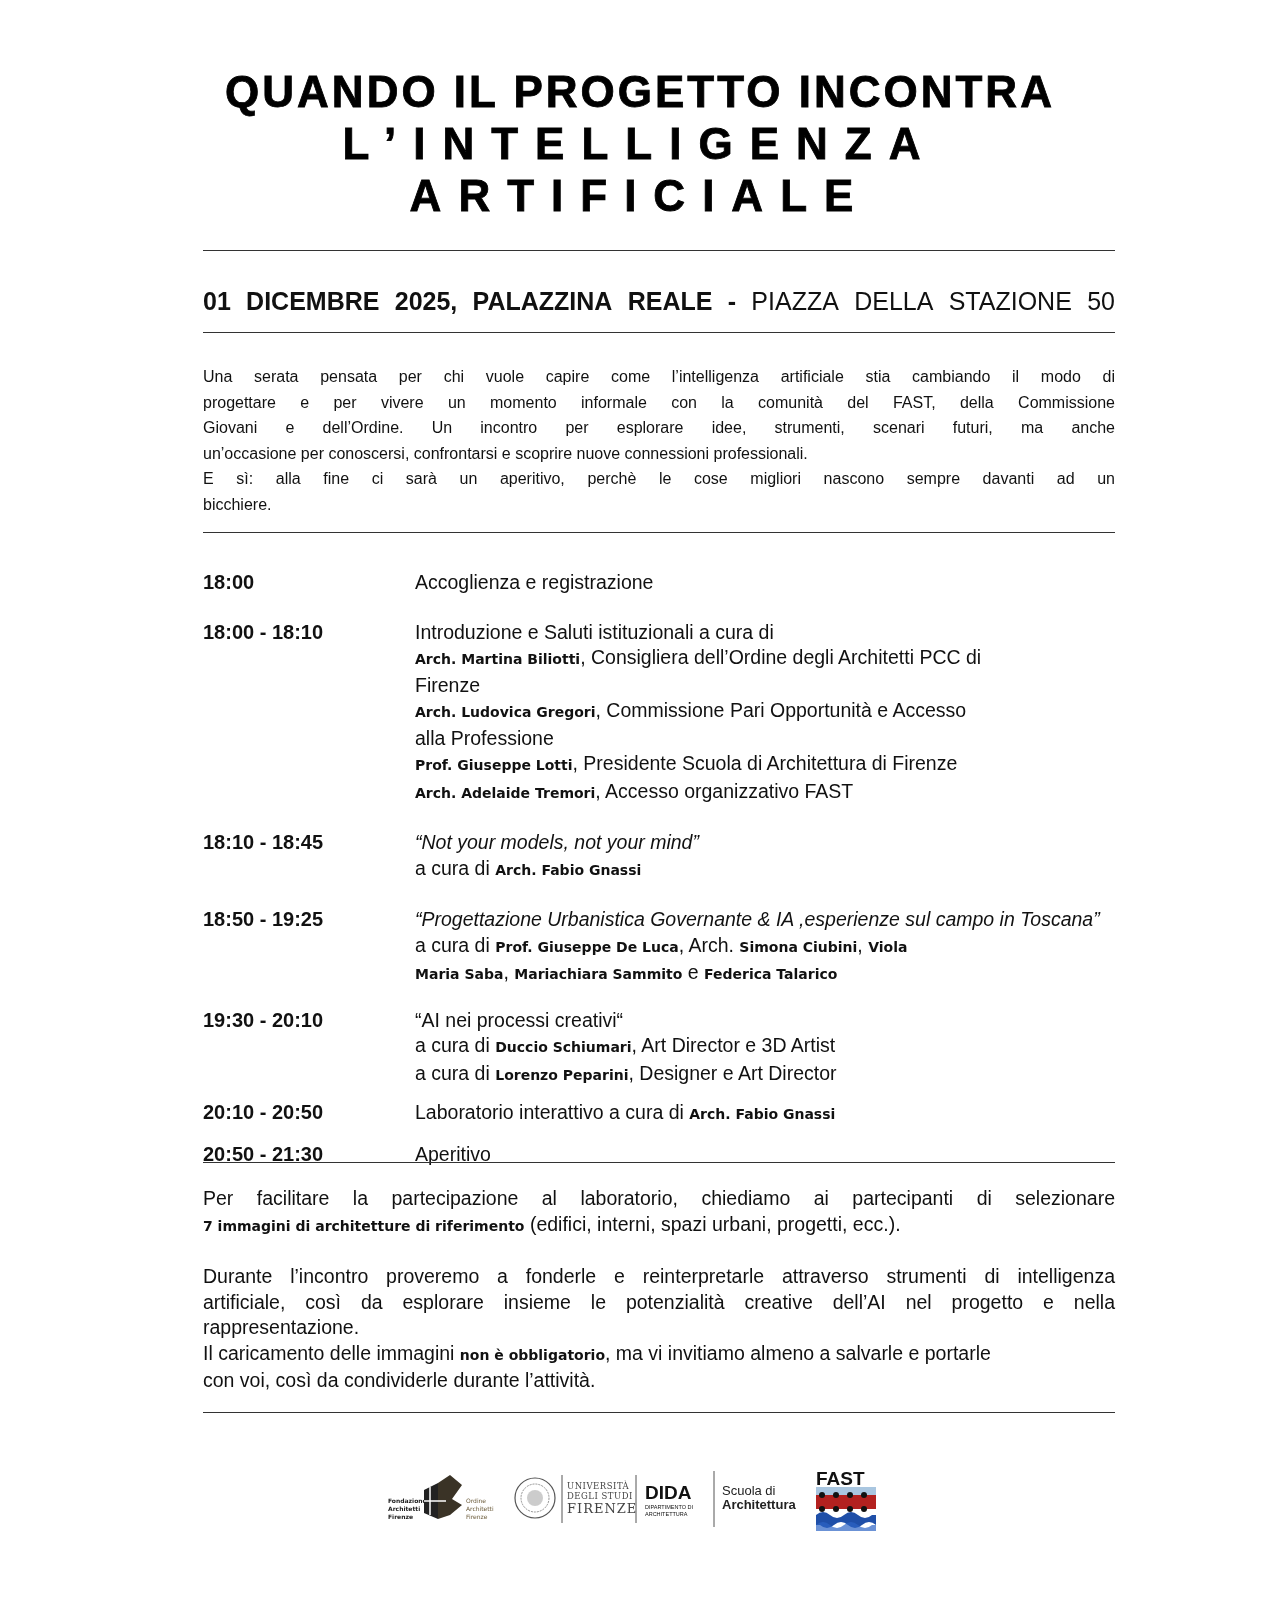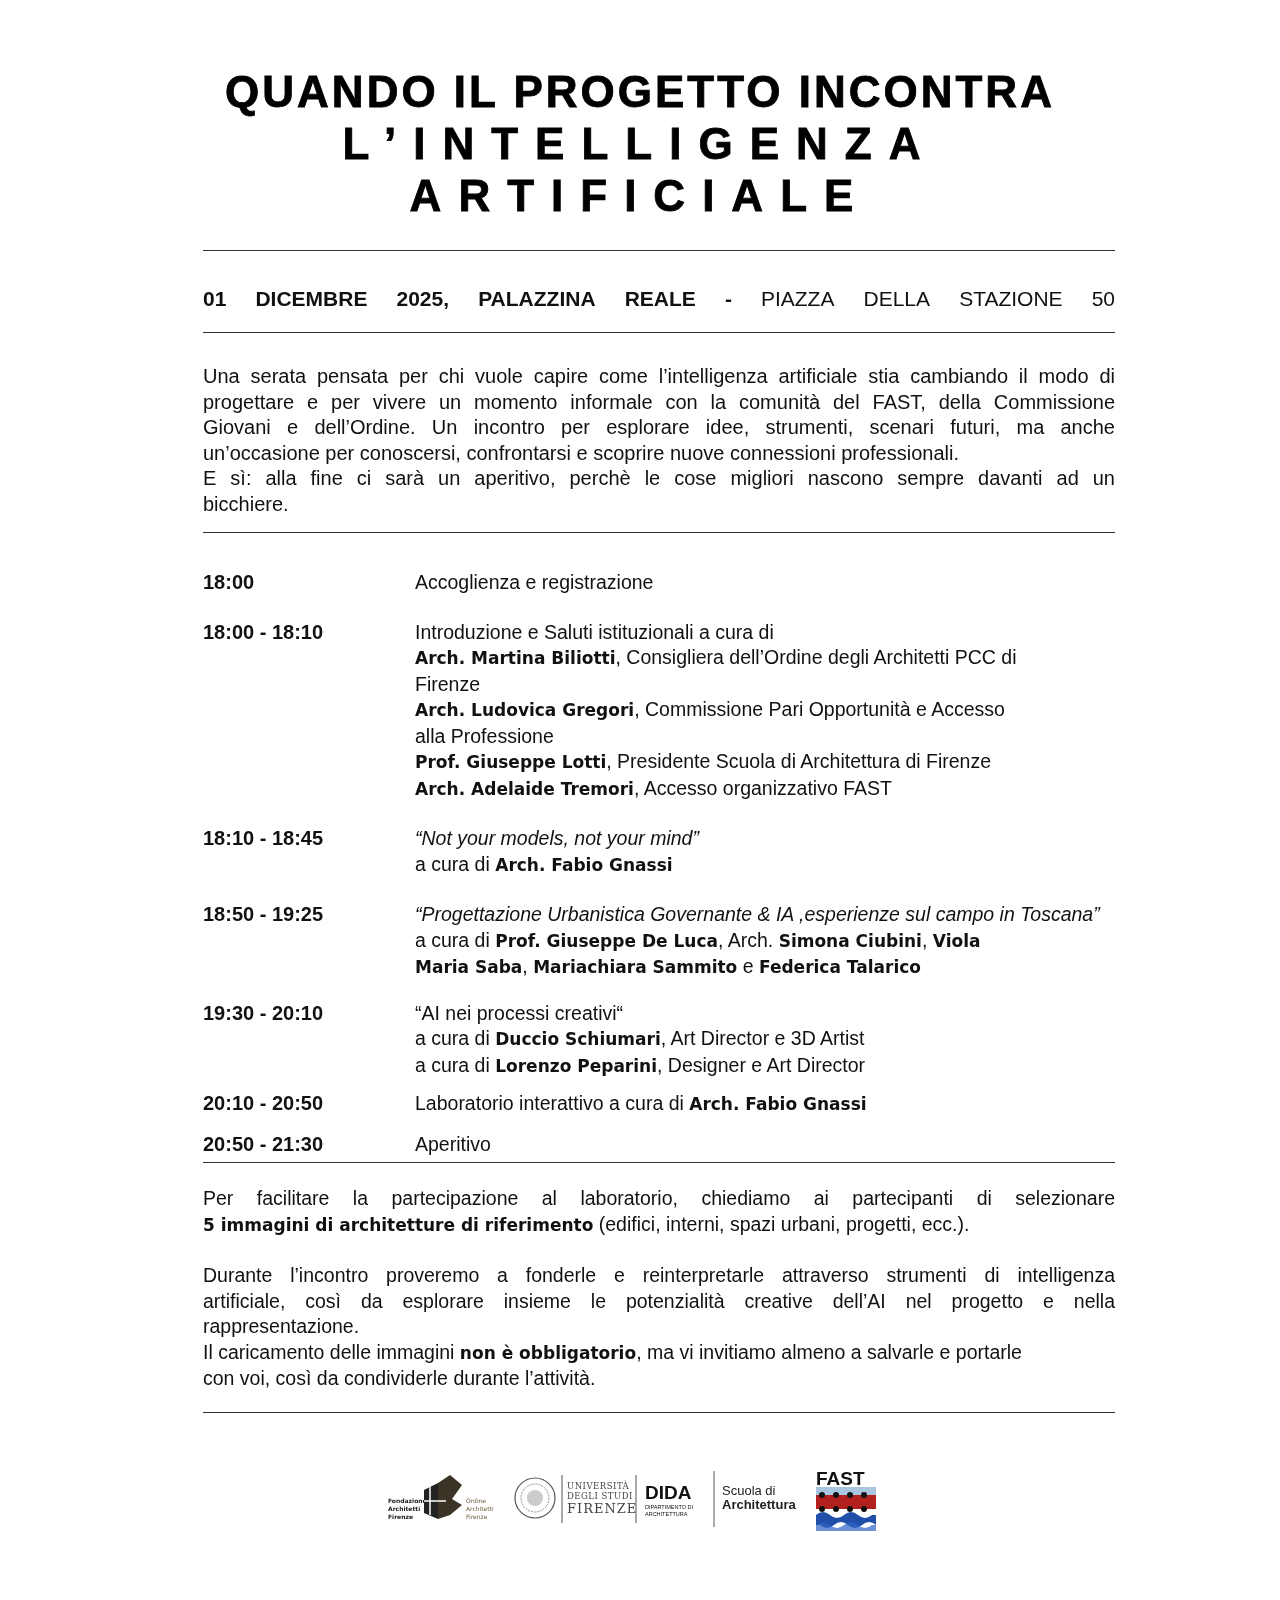--- a/index.html
+++ b/index.html
@@ -6,35 +6,35 @@
   body { width: 1280px; height: 1600px; position: relative; overflow: hidden; color: #111; font-family: "Liberation Sans", sans-serif; }
   .page { position: absolute; left: 0; top: 0; width: 1280px; height: 1540px; }
 
   .title { position: absolute; left: 150px; width: 980px; top: 66px; text-align: center; font-family: "Liberation Sans", sans-serif; font-weight: 900; font-size: 44px; line-height: 52px; color: #000; -webkit-text-stroke: 0.8px #000; }
   .title .l1 { letter-spacing: 3px; display:block; }
   .title .l2 { letter-spacing: 17px; display:block; }
   .title .l3 { letter-spacing: 17px; display:block; }
 
   .rule { position: absolute; left: 203px; width: 912px; height: 0; border-top: 1.5px solid #333; }
 
-  .dateline { position: absolute; left: 203px; width: 912px; top: 287px; font-size: 21px; display: flex; justify-content: space-between; white-space: nowrap; }
+  .dateline { position: absolute; left: 203px; width: 912px; top: 287px; font-size: 25px; display: flex; justify-content: space-between; white-space: nowrap; }
   .dateline b { font-weight: 700; }
   .dateline span { display:inline-block; }
 
-  .intro { position: absolute; left: 203px; width: 912px; top: 364px; font-size: 20px; line-height: 25.5px; text-align: justify; }
+  .intro { position: absolute; left: 203px; width: 912px; top: 364px; font-size: 16px; line-height: 25.5px; text-align: justify; }
   .intro p { margin: 0; }
   .intro p.just { text-align: justify; text-align-last: justify; }
   .intro p.left { text-align: left; text-align-last: auto; }
 
   .sched { position: absolute; left: 203px; width: 940px; top: 570px; font-size: 19.5px; line-height: 25.5px; }
   .row { position: relative; display: block; }
   .row .time { position: absolute; left: 0; top: 0; font-weight: 700; font-size: 20px; }
   .row .desc { margin-left: 212px; }
   .row .desc div { white-space: nowrap; }
-  .bold { font-weight: 700; font-family: "DejaVu Sans", sans-serif; font-size: 17px; }
+  .bold { font-weight: 700; font-family: "DejaVu Sans", sans-serif; font-size: 14px; }
   .ital { font-style: italic; margin-top: 23px; }
 
   .note { position: absolute; left: 203px; width: 912px; font-size: 19.5px; line-height: 25.5px; }
   .note p { margin: 0; }
   .j { text-align: justify; text-align-last: justify; }
 
   .logos { position: absolute; top: 1470px; left: 380px; height: 90px; width: 520px; }
 </style>
 </head>
 <body>
@@ -128,21 +128,21 @@
         <div class="desc">
           <div><span>Aperitivo</span></div>
         </div>
       </div>
     </div>
 
   <div class="rule" style="top:1162px"></div>
 
   <div class="note" style="top:1186px">
     <p class="j">Per facilitare la partecipazione al laboratorio, chiediamo ai partecipanti di selezionare</p>
-    <p><span class="bold">5 immagini di architetture di riferimento</span><span> (edifici, interni, spazi urbani, progetti, ecc.).</span></p>
+    <p><span class="bold">7 immagini di architetture di riferimento</span><span> (edifici, interni, spazi urbani, progetti, ecc.).</span></p>
     <p style="height:25px"></p>
     <p class="j">Durante l’incontro proveremo a fonderle e reinterpretarle attraverso strumenti di intelligenza</p>
     <p class="j">artificiale, così da esplorare insieme le potenzialità creative dell’AI nel progetto e nella</p>
     <p>rappresentazione.</p>
     <p><span>Il caricamento delle immagini </span><span class="bold">non è obbligatorio</span><span>, ma vi invitiamo almeno a salvarle e portarle</span></p>
     <p>con voi, così da condividerle durante l’attività.</p>
   </div>
 
   <div class="rule" style="top:1412px"></div>
 

